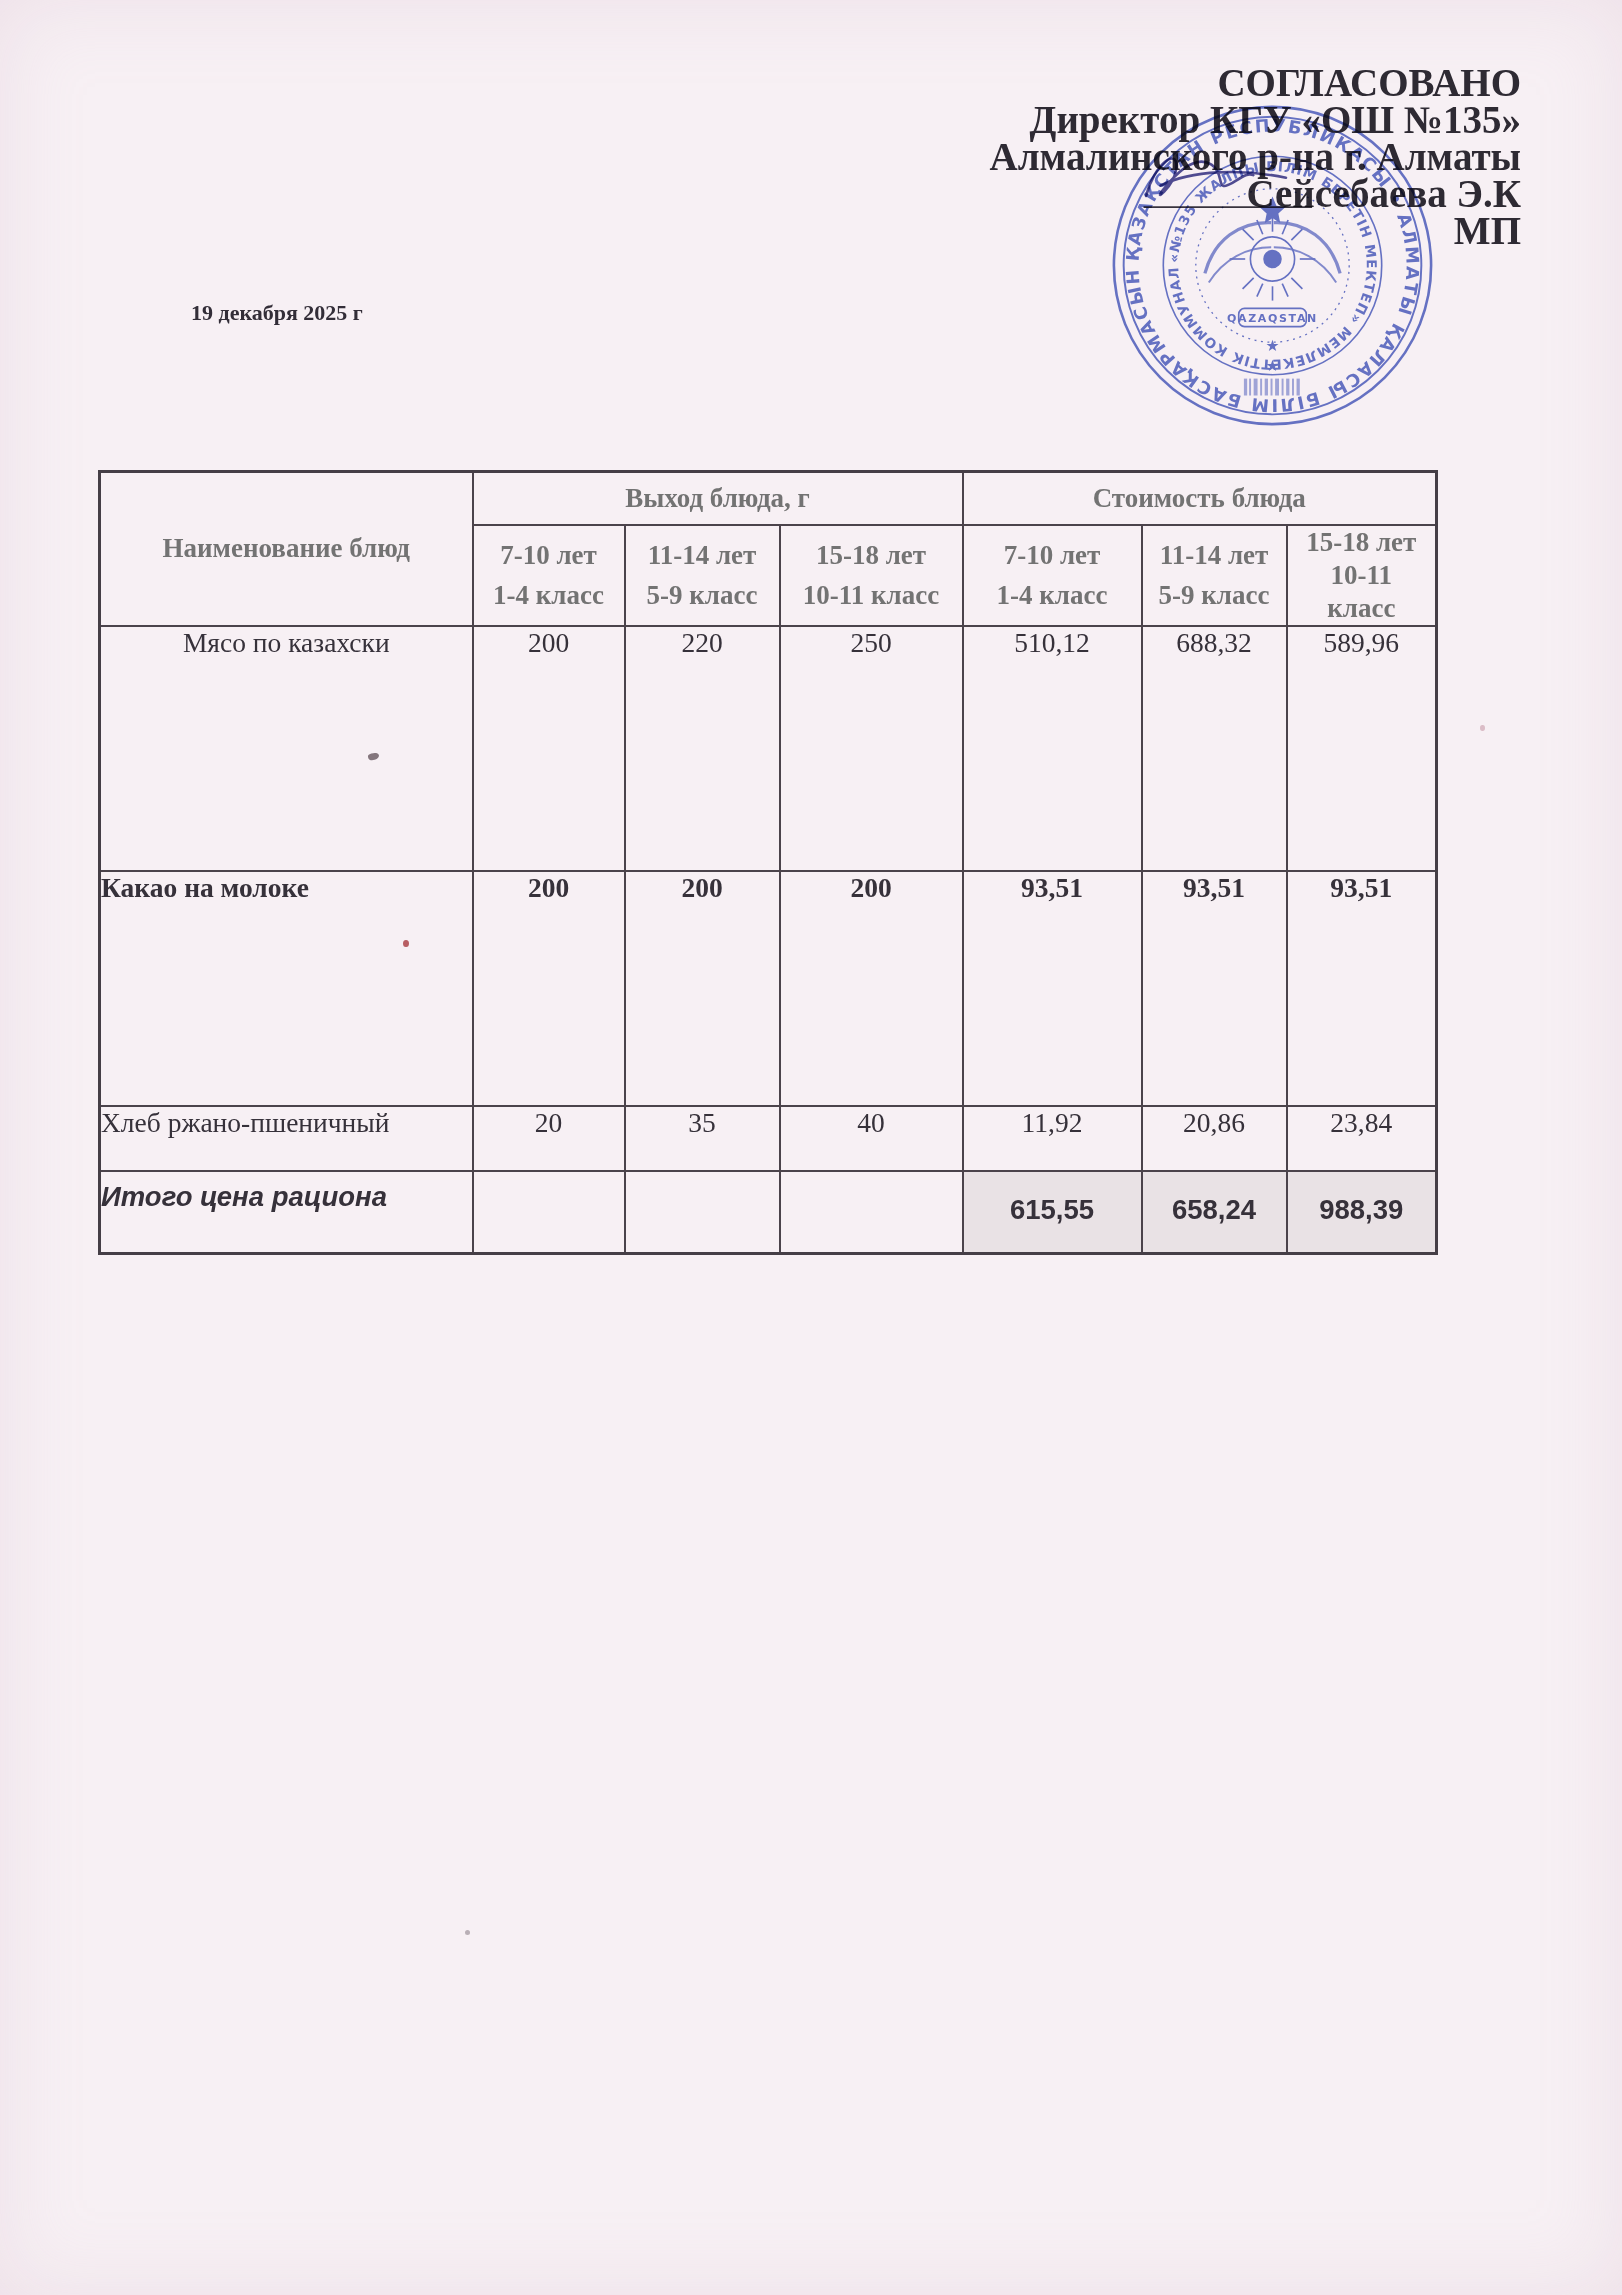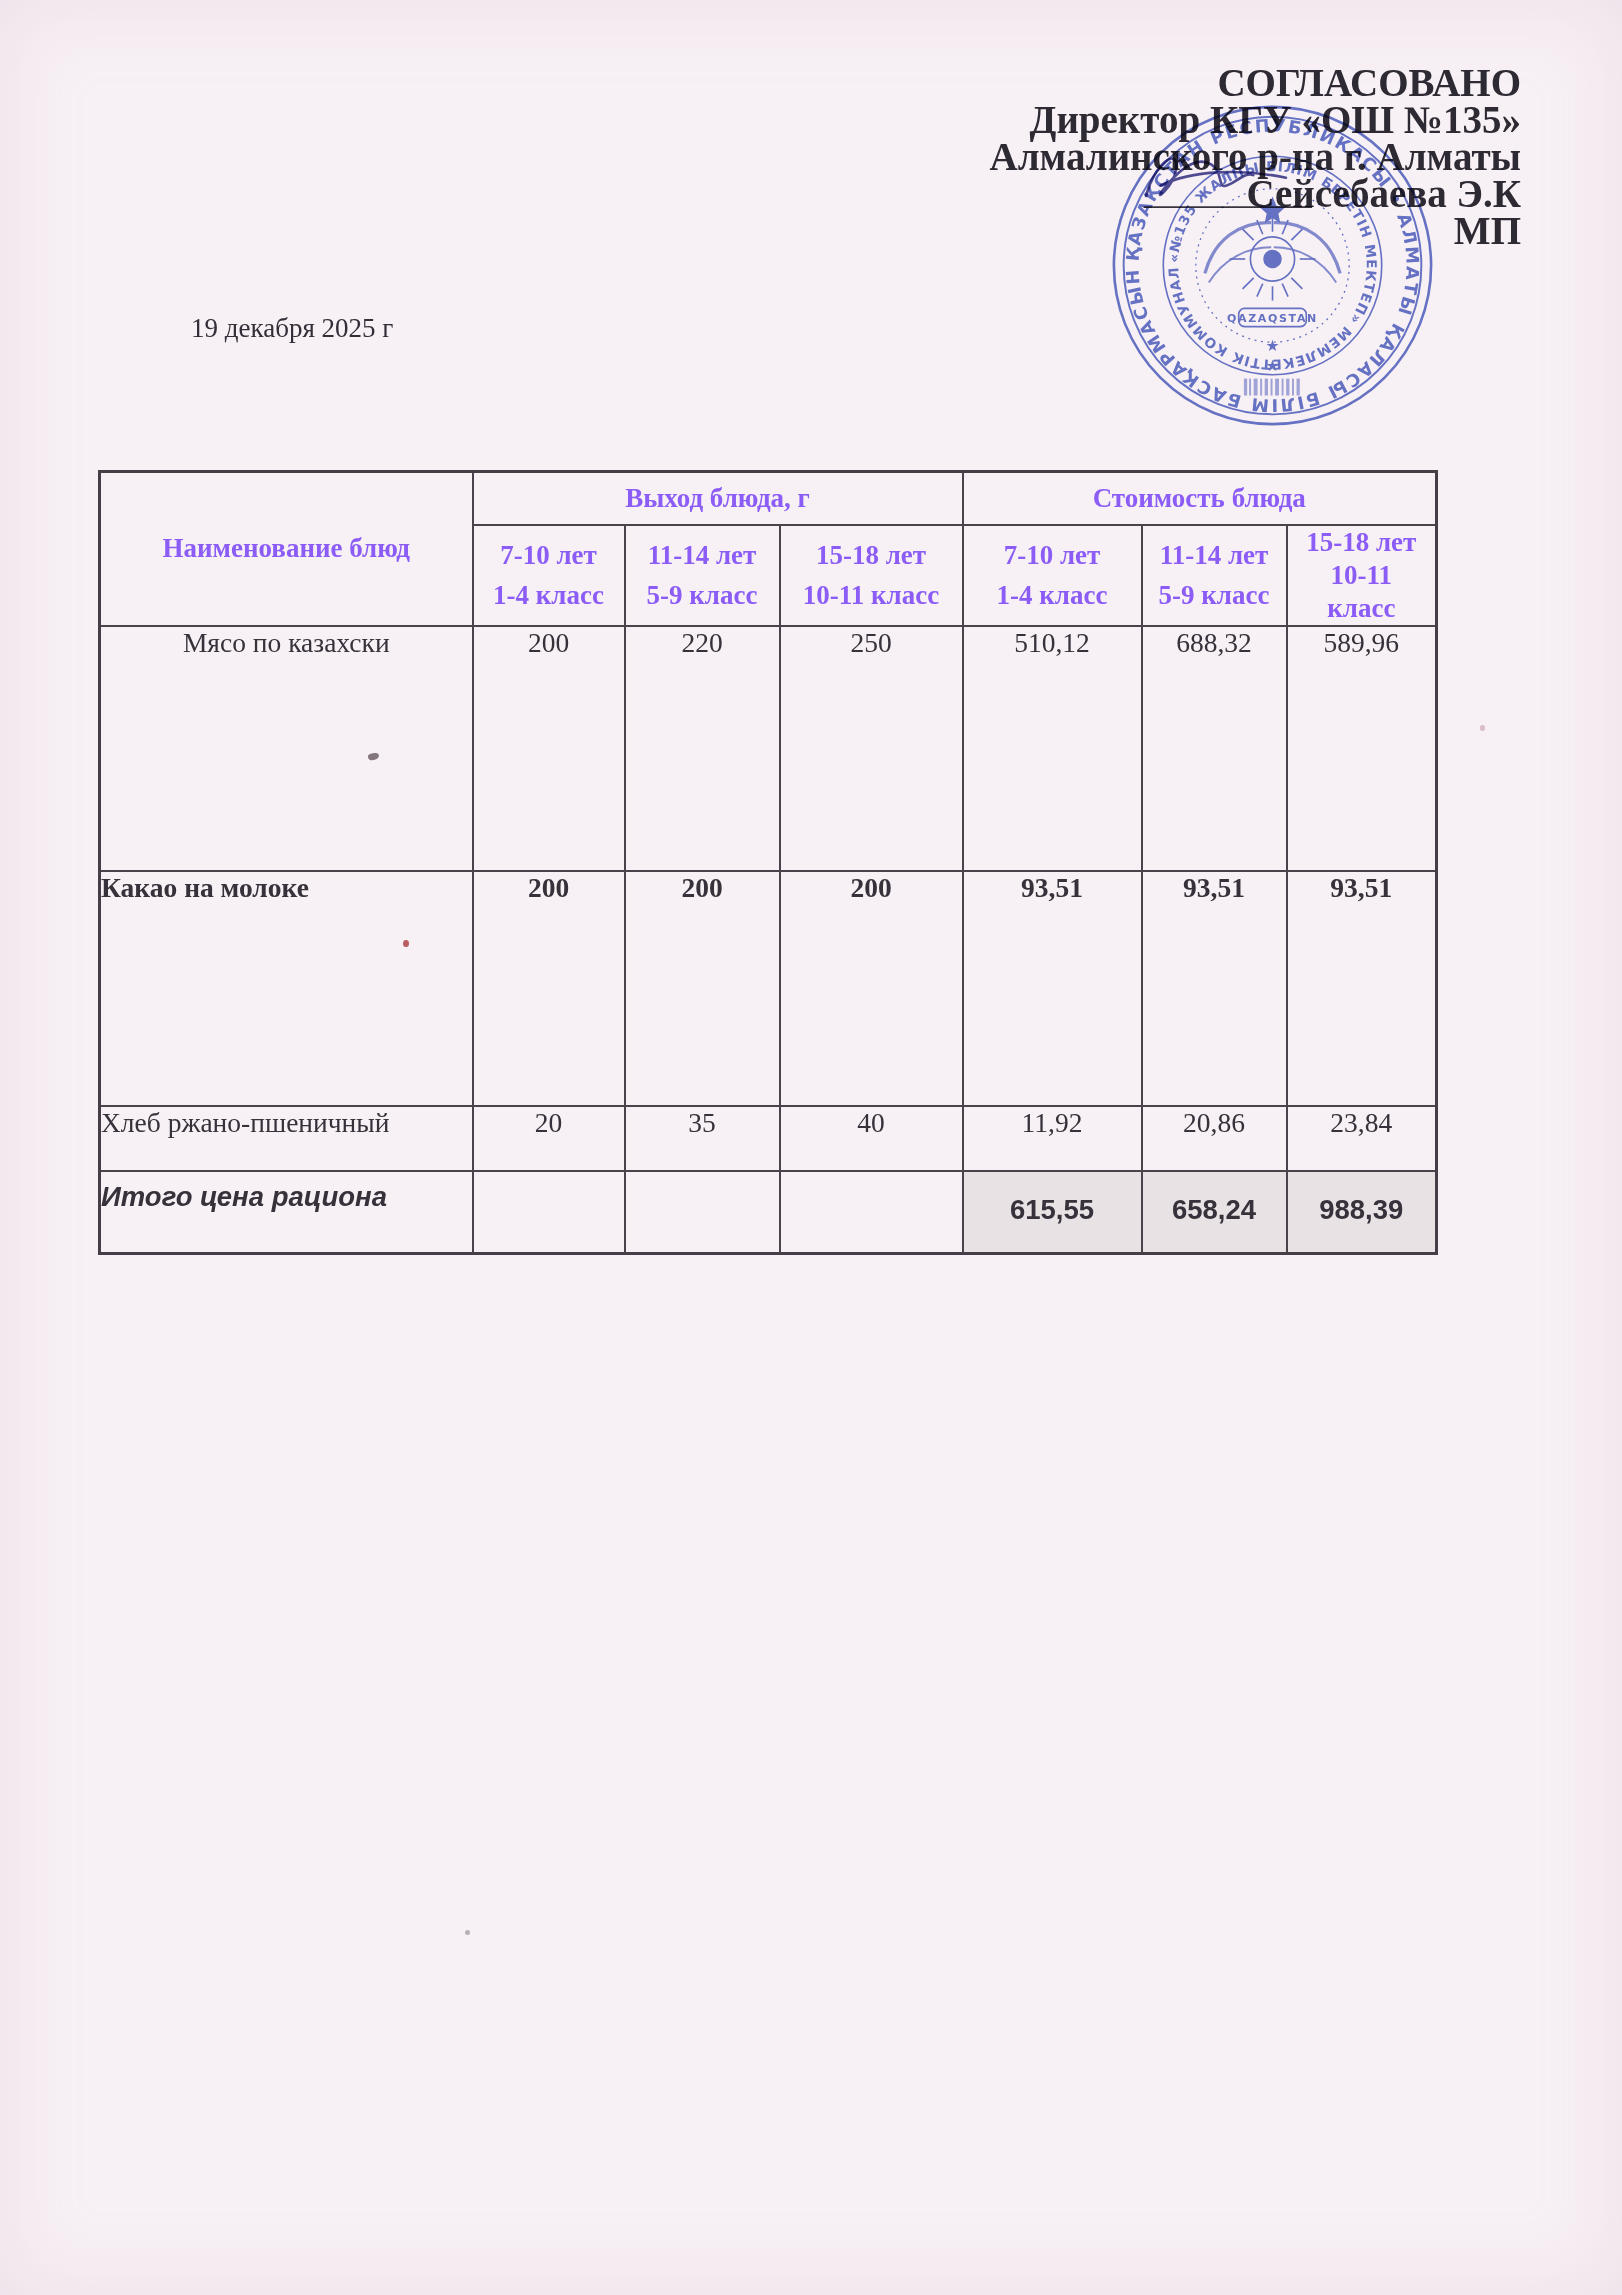--- a/index.html
+++ b/index.html
@@ -17,22 +17,22 @@
     position:absolute;top:64px;right:102px;
     text-align:right;
     font-weight:bold;
     font-size:39px;
     line-height:37px;
     color:#2e2a33;
     z-index:2;
   }
   
   .date-line{
-    position:absolute;left:191px;top:313px;
-    font-weight:normal;font-size:27px;color:#332e38;
+    position:absolute;left:191px;top:300px;
+    font-weight:bold;font-size:22px;color:#332e38;
     z-index:2;
   }
   
   .stamp{
     position:absolute;left:1110px;top:103px;
     width:325px;height:325px;
     z-index:3;
     mix-blend-mode:multiply;
     opacity:.92;
   }
@@ -59,21 +59,21 @@
     border-bottom-width:2.6px;
     padding:0;
     overflow:hidden;
   }
   table.menu{border:3.3px solid #453e46;}
   table.menu th{
     font-weight:bold;
     text-align:center;
     vertical-align:middle;
     font-size:27px;
-    color:#8b5cf6;
+    color:#737373;
   }
   tr.hdr-group th{height:51px;}
   tr.hdr-sub th{height:82px;margin-left:8px;}
   tr.hdr-sub th .ln{display:block;line-height:1.5;}
   tr.hdr-sub th.tight .ln{line-height:1.22;}
   td.name{
     text-align:left;vertical-align:top;
     padding:5.2px 5.2px 0 10.5px;
   }
   td.num{

